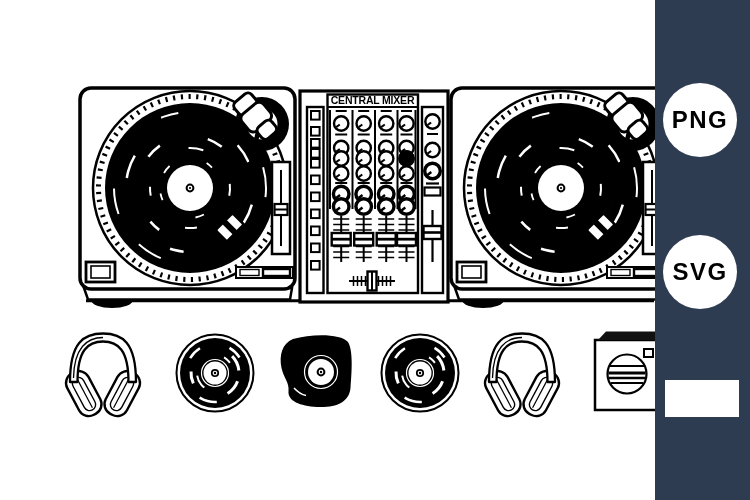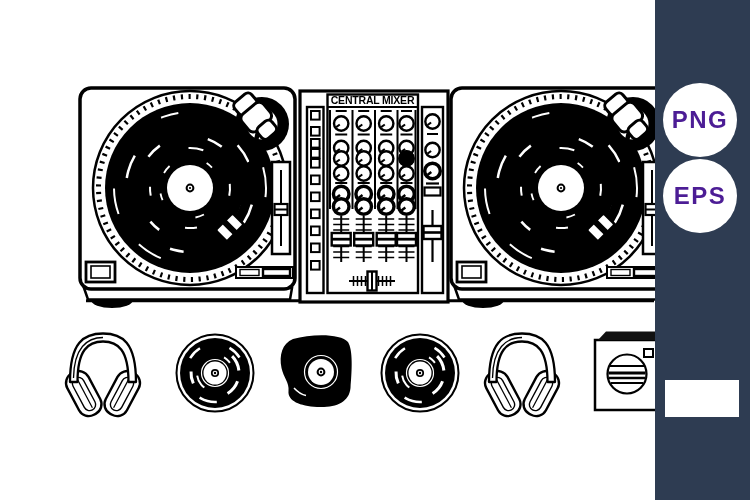--- a/index.html
+++ b/index.html
@@ -1,21 +1,21 @@
 <!DOCTYPE html>
 <html><head>
 <meta charset="utf-8">
 <style>
   html,body{margin:0;padding:0;background:#fff}
   #stage{position:relative;width:750px;height:500px;background:#ffffff;overflow:hidden;font-family:"Liberation Sans",sans-serif}
   #art{position:absolute;left:0;top:0;display:block}
   #format-sidebar{position:absolute;left:655px;top:0;width:95px;height:500px;background:#2e3c52}
   .badge{position:absolute;left:8px;width:74px;height:74px;border-radius:50%;background:#ffffff;
          display:flex;align-items:center;justify-content:center;
-         font-weight:bold;font-size:24px;letter-spacing:1.5px;color:#4c1d95}
+         font-weight:bold;font-size:24px;letter-spacing:1.5px;color:#000000}
   .swatch{position:absolute;left:10px;top:380px;width:74px;height:37px;background:#ffffff}
   svg text{font-family:"Liberation Sans",sans-serif;font-weight:bold;font-size:10.5px;fill:#000;letter-spacing:-0.2px}
 </style>
 </head>
 <body>
 
 <div id="stage">
 
 <svg id="art" width="750" height="500" viewBox="0 0 750 500">
   <defs>
@@ -224,17 +224,17 @@
     <circle cx="627" cy="374" r="19.5" fill="none" stroke-width="2.2"></circle>
     <line x1="610" y1="366" x2="644" y2="366" stroke-width="1.8"></line>
     <line x1="608.5" y1="373" x2="645.5" y2="373" stroke-width="3.2"></line>
     <line x1="609" y1="378" x2="645" y2="378" stroke-width="2.4"></line>
     <line x1="611" y1="383" x2="643" y2="383" stroke-width="2"></line>
   </g>
 </svg>
 
 <div id="format-sidebar">
   <div class="badge" style="top:83px">PNG</div>
-  <div class="badge" style="top:159px">EPS</div>
+  <div class="badge" style="top:235px">SVG</div>
   <div class="swatch"></div>
 </div>
 
 </div>
 
 </body></html>

